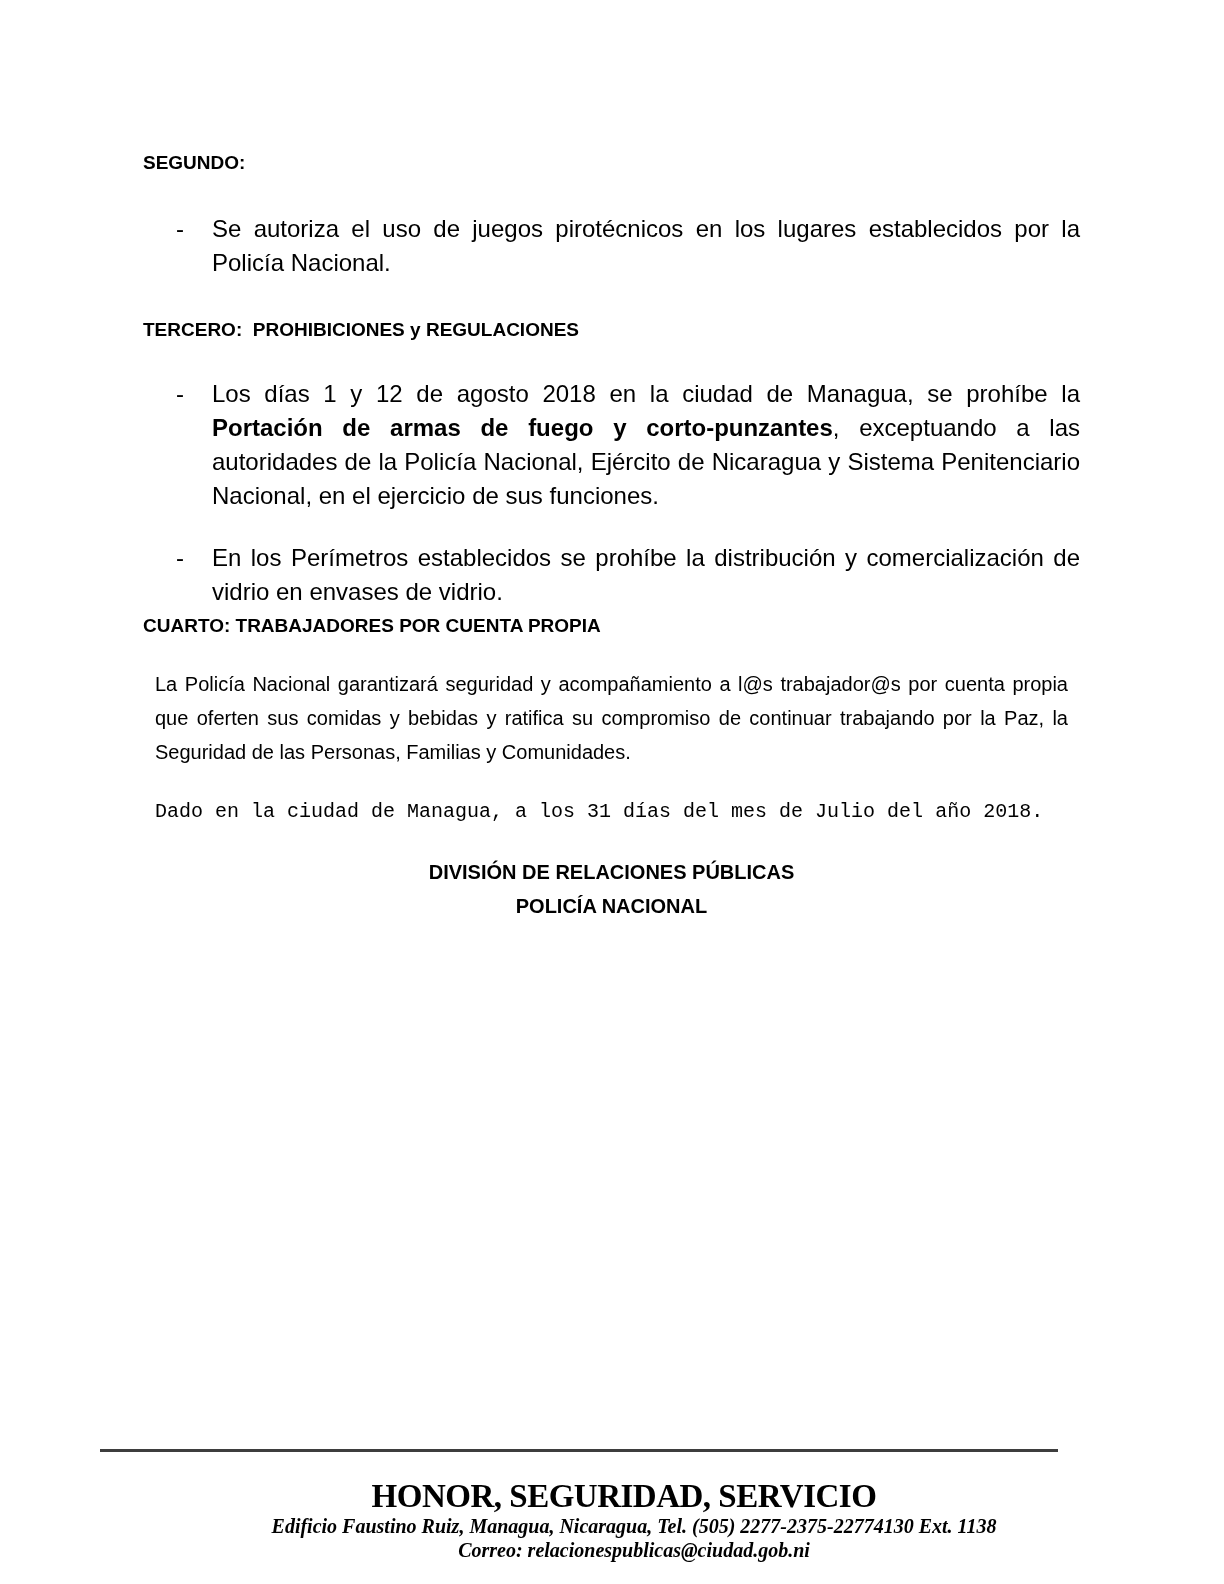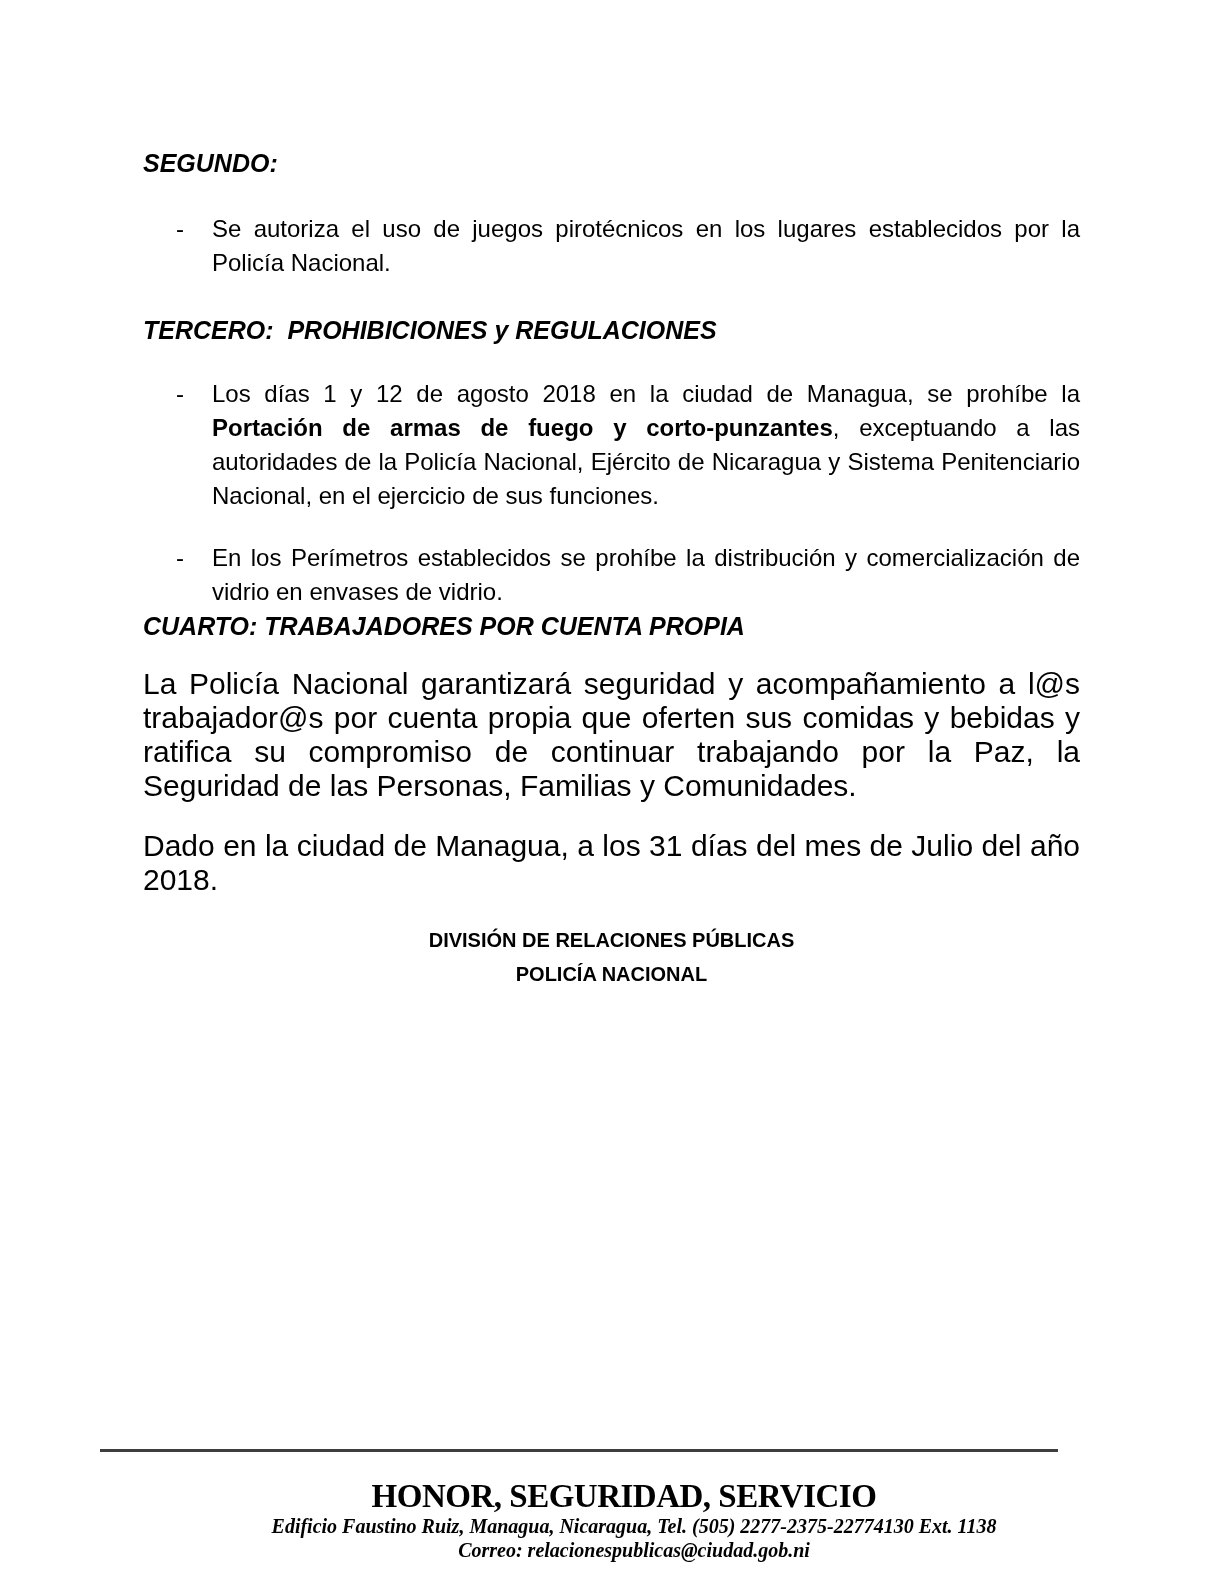--- a/index.html
+++ b/index.html
@@ -16,32 +16,31 @@
     font-family: "Liberation Sans", sans-serif;
     overflow: hidden;
   }
   .content {
     position: absolute;
     left: 143px;
     top: 146px;
     width: 937px;
   }
   .doc-heading {
-    font-size: 25px;
+    font-size: 19px;
     font-weight: bold;
     line-height: 34px;
     margin: 0;
     white-space: pre-wrap;
-    font-style: italic;
   }
   .para {
-    font-size: 30px;
+    font-size: 20px;
     line-height: 34px;
     text-align: justify;
-    margin: 0;
+    margin: 12px;
   }
   .bullet {
     display: flex;
     margin: 0;
   }
   .bullet .marker {
     flex: 0 0 69px;
     width: 69px;
     box-sizing: border-box;
     padding-left: 33px;
@@ -55,21 +54,21 @@
     text-align: justify;
   }
   .bold { font-weight: bold; }
 
   .mt-b1  { margin-top: 32px; }
   .mt-h2  { margin-top: 33px; }
   .mt-b2  { margin-top: 30px; }
   .mt-b3  { margin-top: 28px; }
   .mt-h3  { }
   .mt-p1  { margin-top: 24px; }
-  .mt-p2  { margin-top: 26px; }
+  .mt-p2  { margin-top: 26px; font-family: Liberation Mono, monospace; }
   .mt-sig { margin-top: 26px; }
 
   .signature {
     text-align: center;
     font-size: 20px;
     font-weight: bold;
     line-height: 34px;
   }
 
   .footer-rule {

